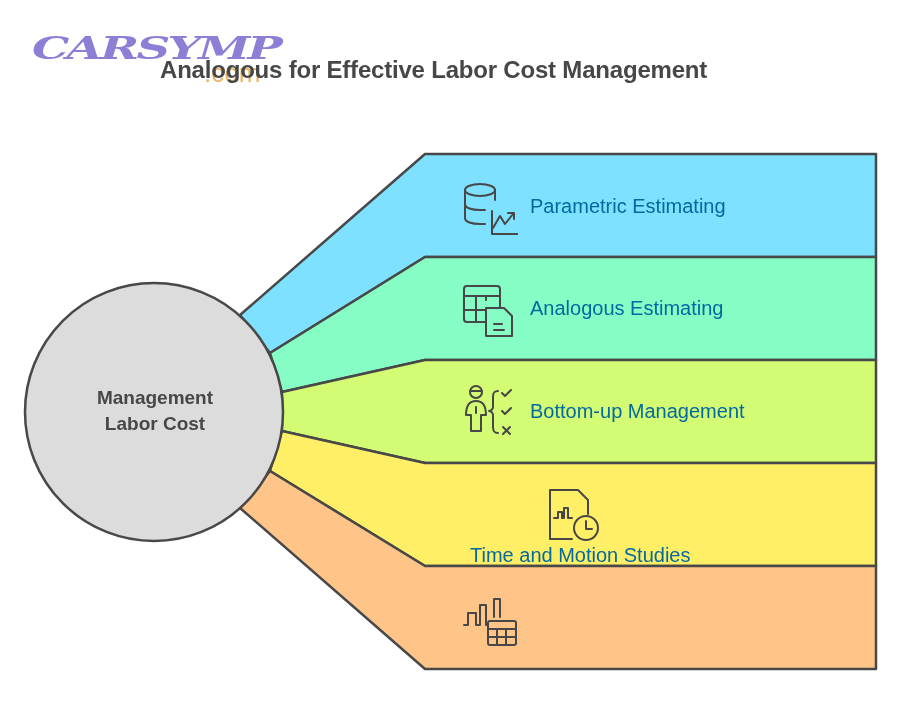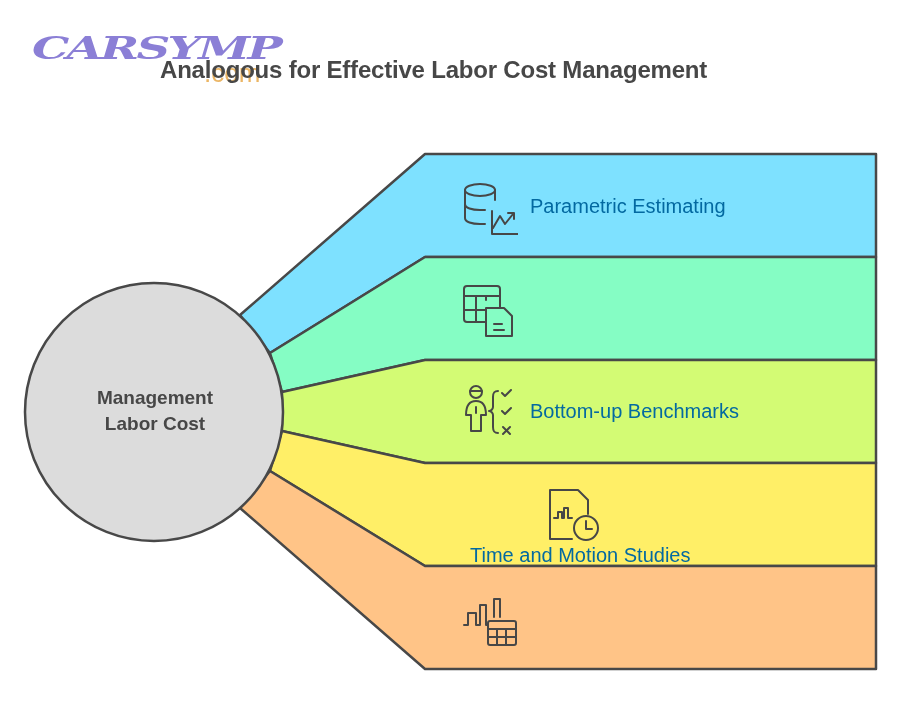--- a/index.html
+++ b/index.html
@@ -63,35 +63,36 @@
   <svg class="icon" viewBox="0 0 60 60" fill="none" stroke="#474747" stroke-width="2" stroke-linecap="round" stroke-linejoin="round">
     <rect x="6" y="8" width="36" height="36" rx="3"></rect>
     <path d="M6 18 H42"></path>
     <path d="M6 32 H28"></path>
     <path d="M18 18 V44"></path>
     <path d="M28 18 V22"></path>
     <path d="M28 30 H46 L54 38 V58 H28 Z" fill="#85fdc4"></path>
     <path d="M36 46 H44"></path>
     <path d="M36 52 H46"></path>
   </svg>
+  <span class="label">Analogous Estimating</span>
 </div>
 
 <div class="item" style="top:381px;">
   <svg class="icon" viewBox="0 0 60 60" fill="none" stroke="#474747" stroke-width="2" stroke-linecap="round" stroke-linejoin="round">
     <circle cx="18" cy="11" r="6"></circle>
     <path d="M12 10 H24"></path>
     <path d="M8 34 C8 24 12 20 18 20 C24 20 28 24 28 34 H23 V50 H13 V34 Z"></path>
     <path d="M18 26 V32"></path>
     <path d="M40 10 C36 10 35 12 35 16 V26 C35 28 33 30 31 30 C33 30 35 32 35 34 V46 C35 50 36 52 40 52"></path>
     <path d="M44 12 L47 15 L53 9"></path>
     <path d="M44 30 L47 33 L53 27"></path>
     <path d="M45 46 L52 53"></path>
     <path d="M52 46 L45 53"></path>
   </svg>
-  <span class="label">Bottom-up Benchmarks</span>
+  <span class="label">Bottom-up Management</span>
 </div>
 
 <div class="item" style="top:484px;flex-direction:column;">
   <svg class="icon" viewBox="0 0 60 60" fill="none" stroke="#474747" stroke-width="2" stroke-linecap="round" stroke-linejoin="round">
     <path d="M28 55 H6 V6 H34 L44 16 V30"></path>
     <path d="M10 34 H14 V28 H18 V34 H20 V24 H24 V34 H28"></path>
     <circle cx="42" cy="44" r="12" fill="#ffef67"></circle>
     <path d="M42 37 V45 H48"></path>
   </svg>
   <span class="label">Time and Motion Studies</span>

